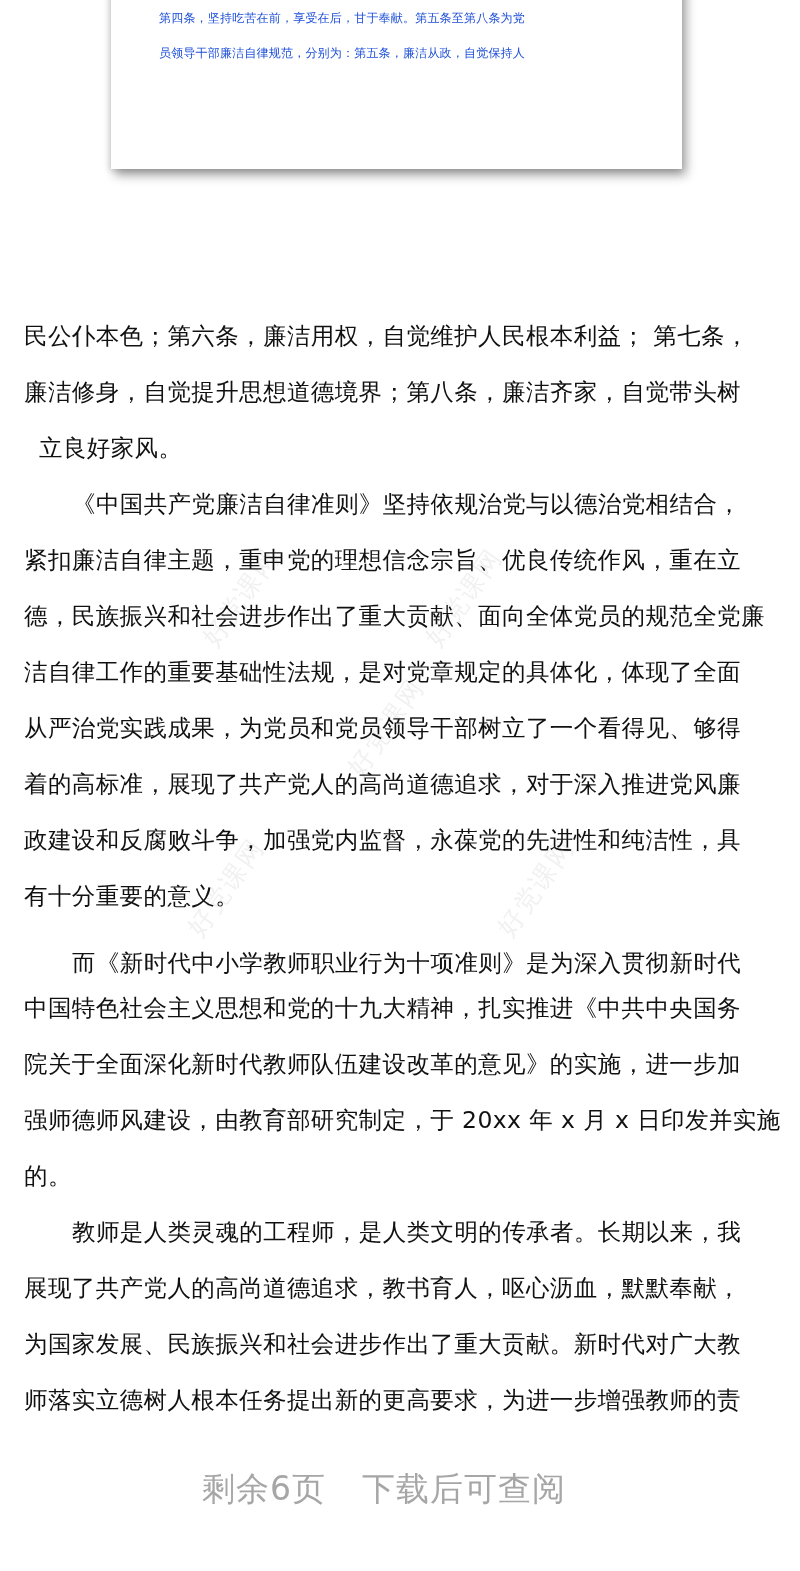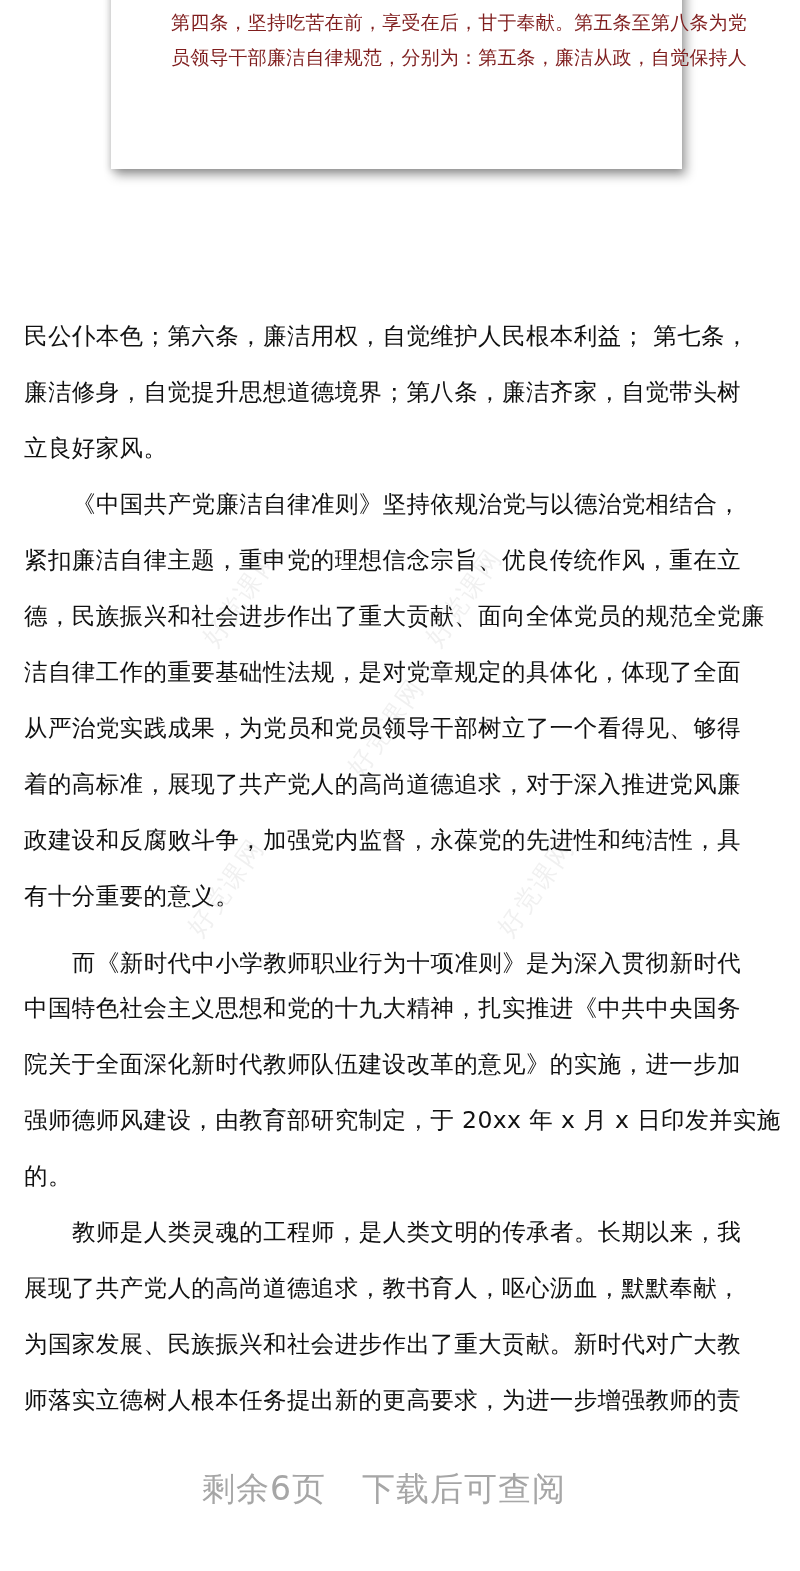--- a/index.html
+++ b/index.html
@@ -19,25 +19,25 @@
       position: absolute;
       left: 111px;
       top: -20px;
       width: 571px;
       height: 189px;
       background: #ffffff;
       box-shadow: 4px 6px 10px rgba(0,0,0,0.38), -2px 2px 6px rgba(0,0,0,0.12);
     }
     .card-line {
       position: absolute;
-      left: 60px;
-      font-size: 19px;
+      left: 48px;
+      font-size: 12px;
       letter-spacing: 0.2px;
       white-space: nowrap;
-      color: #7f1d1d;
+      color: #1d4ed8;
     }
     .card-line.l1 { top: 30px; }
     .card-line.l2 { top: 65px; }
 
     .body-text {
       position: absolute;
       left: 24px;
       width: 752px;
       top: 320px;
     }
@@ -84,21 +84,21 @@
 
 <div class="watermark" style="left:185px; top:580px;">好党课网</div>
 <div class="watermark" style="left:408px; top:580px;">好党课网</div>
 <div class="watermark" style="left:330px; top:710px;">好党课网</div>
 <div class="watermark" style="left:170px; top:870px;">好党课网</div>
 <div class="watermark" style="left:480px; top:870px;">好党课网</div>
 
 <div class="body-text">
   <div class="line" style="top:0px;">民公仆本色；第六条，廉洁用权，自觉维护人民根本利益；  第七条，</div>
   <div class="line" style="top:56px;text-align:center;">廉洁修身，自觉提升思想道德境界；第八条，廉洁齐家，自觉带头树</div>
-  <div class="line" style="top:112px;">立良好家风。</div>
+  <div class="line" style="top:112px;margin-left:15px;">立良好家风。</div>
   <div class="line indent" style="top:168px;">《中国共产党廉洁自律准则》坚持依规治党与以德治党相结合，</div>
   <div class="line" style="top:224px;">紧扣廉洁自律主题，重申党的理想信念宗旨、优良传统作风，重在立</div>
   <div class="line" style="top:280px;">德，民族振兴和社会进步作出了重大贡献、面向全体党员的规范全党廉</div>
   <div class="line" style="top:336px;">洁自律工作的重要基础性法规，是对党章规定的具体化，体现了全面</div>
   <div class="line" style="top:392px;">从严治党实践成果，为党员和党员领导干部树立了一个看得见、够得</div>
   <div class="line" style="top:448px;">着的高标准，展现了共产党人的高尚道德追求，对于深入推进党风廉</div>
   <div class="line" style="top:504px;">政建设和反腐败斗争，加强党内监督，永葆党的先进性和纯洁性，具</div>
   <div class="line" style="top:560px;">有十分重要的意义。</div>
   <div class="line indent" style="top:616px;margin-top:11px;">而《新时代中小学教师职业行为十项准则》是为深入贯彻新时代</div>
   <div class="line" style="top:672px;font-family:Liberation Serif, serif;">中国特色社会主义思想和党的十九大精神，扎实推进《中共中央国务</div>

